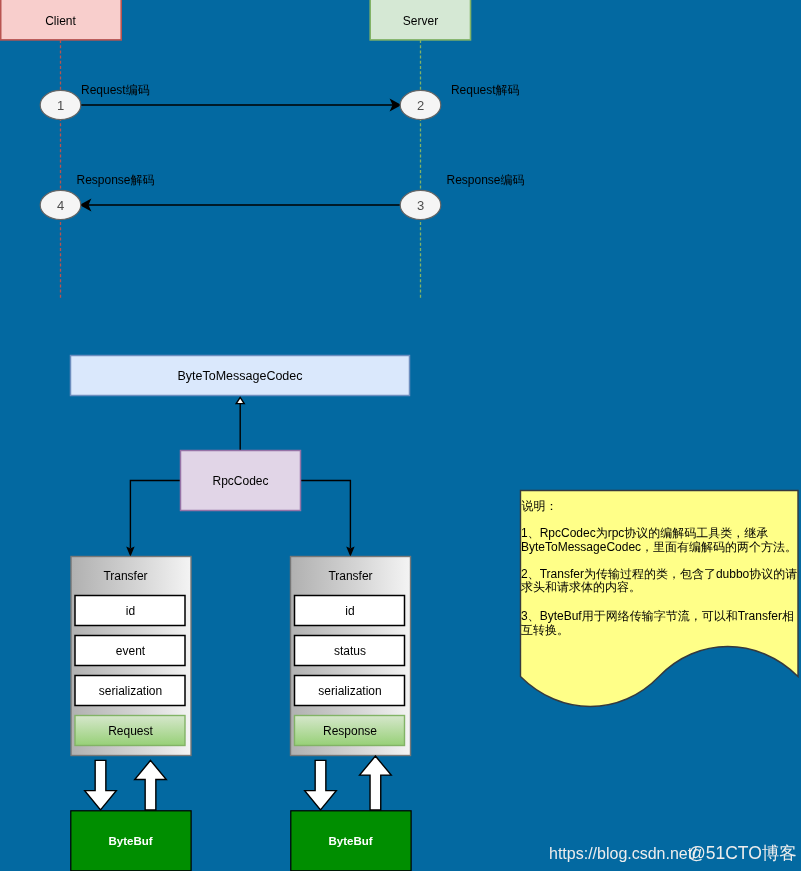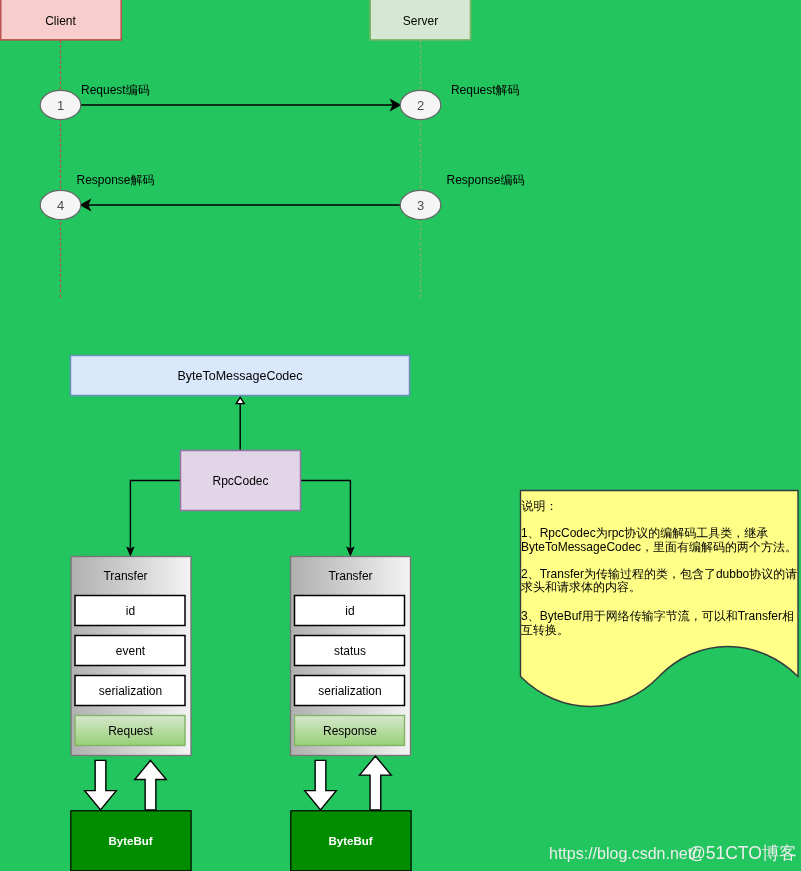--- a/index.html
+++ b/index.html
@@ -1,18 +1,18 @@
 <!DOCTYPE html>
 <html><head>
 <meta charset="utf-8">
 <style>
   html,body{margin:0;padding:0;background:#ffffff;}
   body{width:801px;height:871px;overflow:hidden;
        font-family:"Liberation Sans",sans-serif;}
-  #root{position:relative;width:801px;height:871px;background:#22c55e;}
+  #root{position:relative;width:801px;height:871px;background:#0369a1;}
   #root svg{position:absolute;left:0;top:0;display:block;}
   text{font-family:"Liberation Sans",sans-serif;}
   * { -webkit-font-smoothing: antialiased; }
 </style>
 </head>
 <body>
 
 <div id="root">
 <svg width="801" height="871" viewBox="0 0 801 871">
 <defs>

